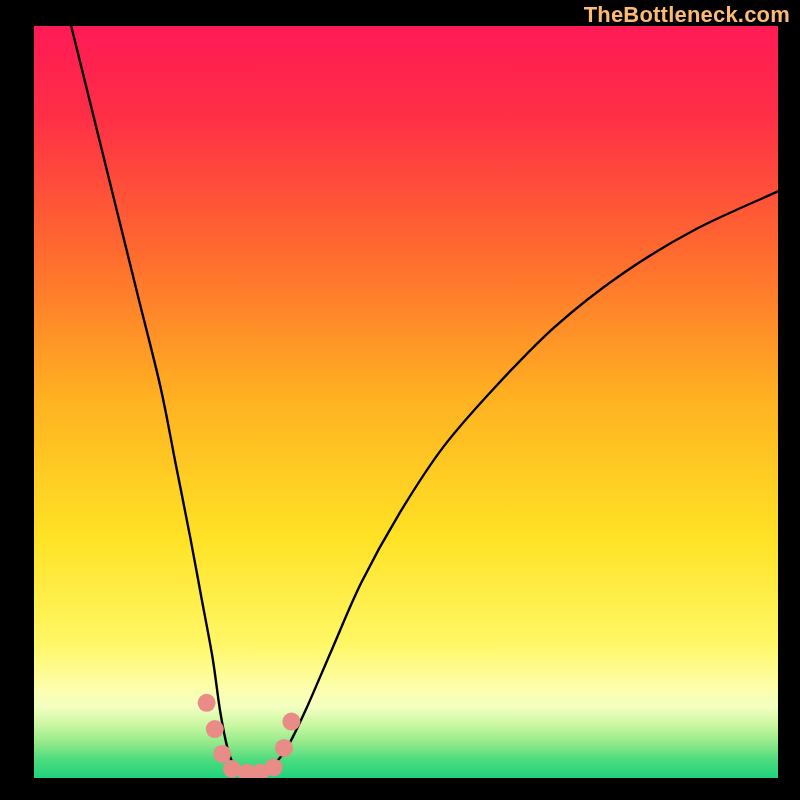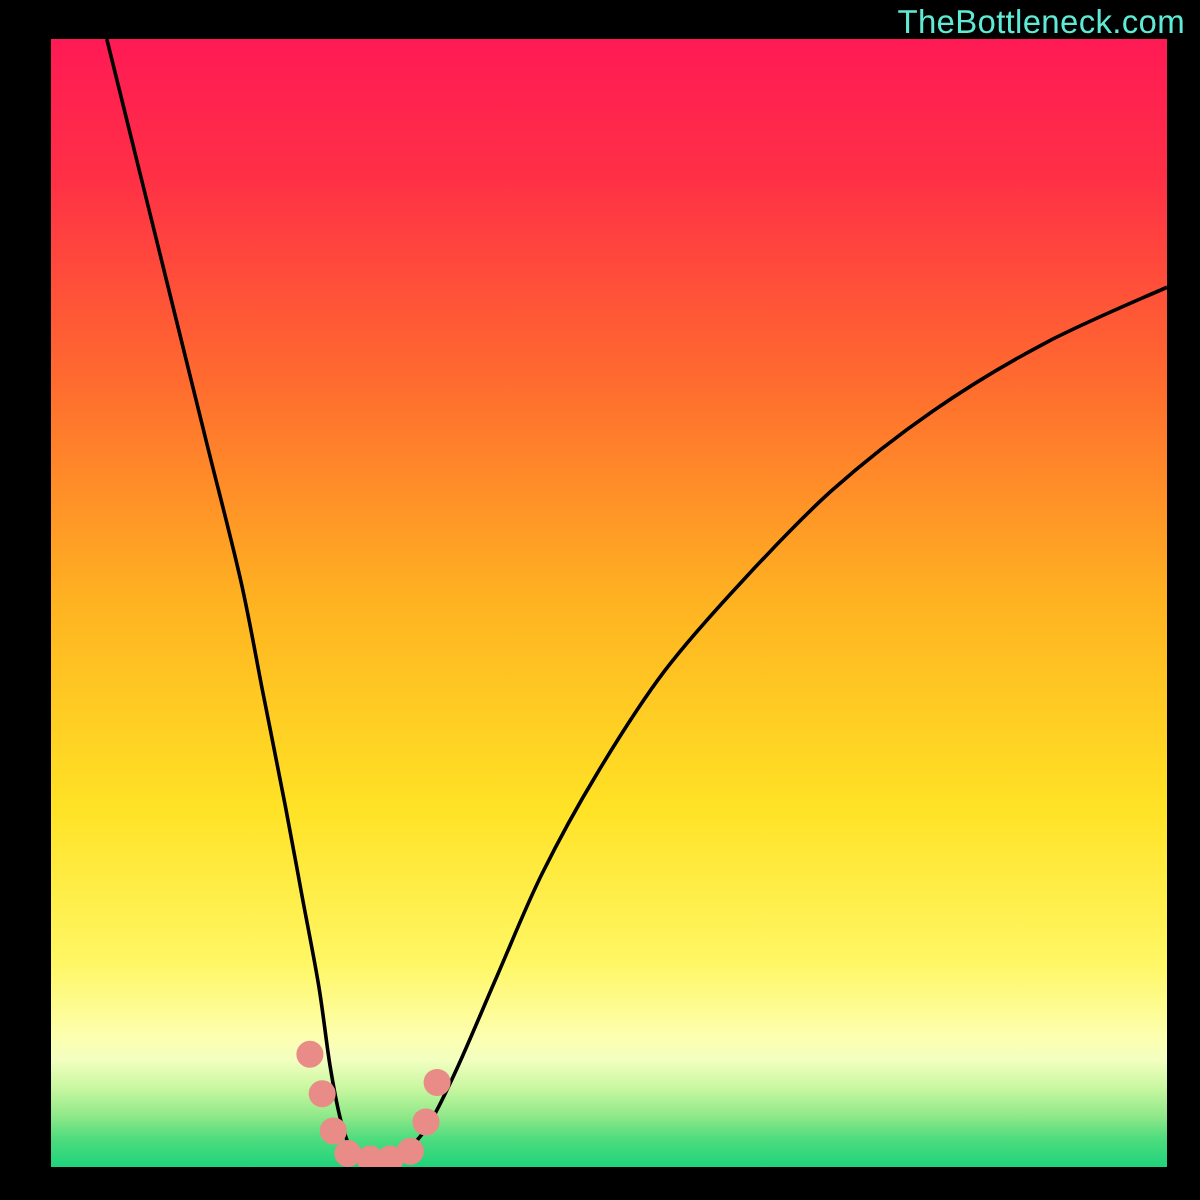--- a/index.html
+++ b/index.html
@@ -27,24 +27,24 @@
   }
   .plot svg {
     display: block;
     width: 744px;
     height: 752px;
   }
   .watermark {
     position: absolute;
     top: 2px;
     right: 10px;
-    color: #5eead4;
+    color: #fdba74;
     font-size: 22px;
     letter-spacing: 0.2px;
-    font-weight: 400;
+    font-weight: 700;
   }
 </style>
 </head>
 <body>
 
 <div class="frame">
   <div class="plot">
     <svg viewBox="0 0 744 752">
       <defs>
         <linearGradient id="bg-grad" x1="0" y1="0" x2="0" y2="1">

